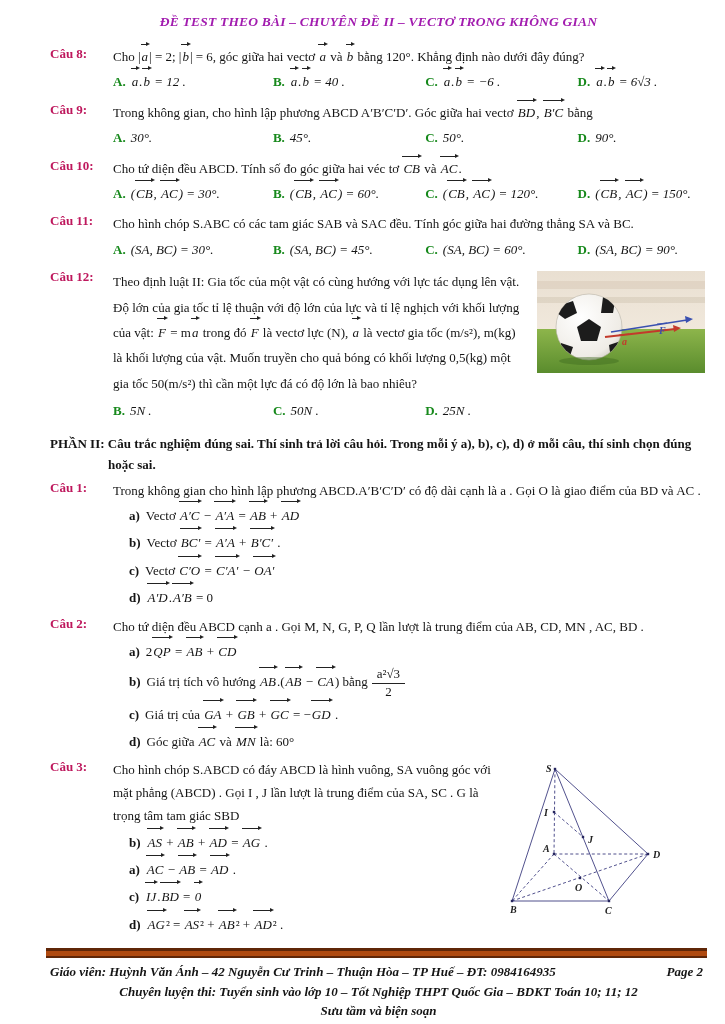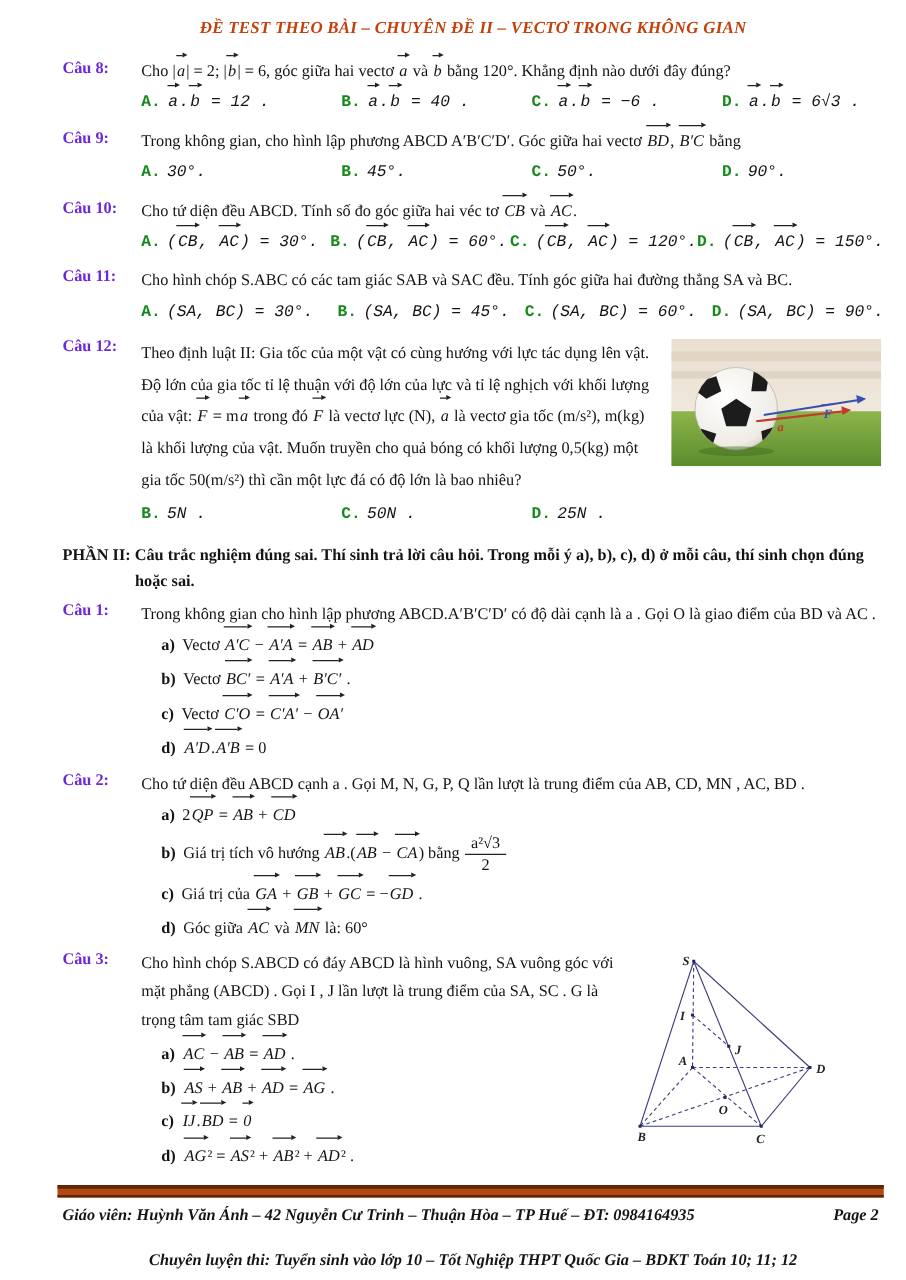--- a/index.html
+++ b/index.html
@@ -1,27 +1,27 @@
 <!DOCTYPE html>
 <html><head>
 <meta charset="utf-8">
 <style>
   html,body{margin:0;padding:0;background:#ffffff;}
   body{width:725px;height:1024px;overflow:hidden;
        font-family:"Liberation Serif",serif;font-size:13px;color:#141414;}
   .page{padding:0 18px 0 50px;position:relative;}
 
-  .doc-header{color:#c2410c;font-weight:bold;font-style:italic;text-align:center;
+  .doc-header{color:#a21caf;font-weight:bold;font-style:italic;text-align:center;
               font-size:13.5px;letter-spacing:.2px;margin:14px 0 16px;}
 
   .q{display:grid;grid-template-columns:57px 1fr;column-gap:6px;margin-bottom:3px;}
-  .q-label{color:#6d28d9;font-weight:bold;white-space:nowrap;}
+  .q-label{color:#be185d;font-weight:bold;white-space:nowrap;}
   .q-text{line-height:1.65;}
 
-  .opts{display:grid;grid-template-columns:1.05fr 1fr 1fr .85fr;margin:3px 0 5px;line-height:1.8;font-family:Liberation Mono, monospace;}
+  .opts{display:grid;grid-template-columns:1.05fr 1fr 1fr .85fr;margin:3px 0 5px;line-height:1.8;}
   .opt{white-space:nowrap;}
   .opt .letter{color:#17891c;font-weight:bold;margin-right:5px;}
   .opt-math{font-style:italic;}
 
   .vec{position:relative;display:inline-block;font-style:italic;padding:0 1px;}
   .vec::before{content:"";position:absolute;left:0;right:3px;top:-2px;border-top:1px solid #222;}
   .vec::after{content:"";position:absolute;right:-1px;top:-4px;width:0;height:0;
               border-left:4px solid #222;border-top:2px solid transparent;border-bottom:2px solid transparent;}
 
   .part2{font-weight:bold;margin:7px 0 5px;padding-left:58px;text-indent:-58px;line-height:1.55;}
@@ -39,21 +39,21 @@
   .opts-q12{clear:right;}
 
   .q3-body{position:relative;}
   .q3-intro{margin-right:202px;line-height:1.75;}
   .fig{position:absolute;top:2px;right:-8px;width:205px;height:170px;}
 
   .bar{height:5px;background:#b04a10;border-top:3px solid #5f2608;border-bottom:2px solid #5f2608;
        margin:9px 0 4px -4px;}
   .footer{font-weight:bold;font-style:italic;line-height:1.5;}
   .f1{display:flex;justify-content:space-between;padding-right:4px;}
-  .f2,.f3{text-align:center;margin-top:16px;}
+  .f2,.f3{text-align:center;}
 </style>
 </head>
 <body>
 
 <div class="page">
 
   <div class="doc-header">ĐỀ TEST THEO BÀI – CHUYÊN ĐỀ II – VECTƠ TRONG KHÔNG GIAN</div>
 
   <div class="q">
     <div class="q-label">Câu 8:</div>
@@ -222,22 +222,22 @@
           <text x="34" y="55">I</text>
           <text x="78" y="82">J</text>
           <text x="33" y="91">A</text>
           <text x="143" y="97">D</text>
           <text x="65" y="130">O</text>
           <text x="0" y="152">B</text>
           <text x="95" y="153">C</text>
         </g>
       </svg>
       <div class="q-text q3-intro">Cho hình chóp S.ABCD có đáy ABCD là hình vuông, SA vuông góc với mặt phẳng (ABCD) . Gọi I , J lần lượt là trung điểm của SA, SC . G là trọng tâm tam giác SBD</div>
+      <div class="item"><span class="k">b)</span><span class="item-math"><span class="vec">AS</span> + <span class="vec">AB</span> + <span class="vec">AD</span> = <span class="vec">AG</span> .</span></div>
       <div class="item"><span class="k">a)</span><span class="item-math"><span class="vec">AC</span> − <span class="vec">AB</span> = <span class="vec">AD</span> .</span></div>
-      <div class="item"><span class="k">b)</span><span class="item-math"><span class="vec">AS</span> + <span class="vec">AB</span> + <span class="vec">AD</span> = <span class="vec">AG</span> .</span></div>
       <div class="item"><span class="k">c)</span><span class="item-math"><span class="vec">IJ</span>.<span class="vec">BD</span> = <span class="vec">0</span></span></div>
       <div class="item"><span class="k">d)</span><span class="item-math"><span class="vec">AG</span>² = <span class="vec">AS</span>² + <span class="vec">AB</span>² + <span class="vec">AD</span>² .</span></div>
     </div>
   </div>
 
   <div class="bar"></div>
 
   <div class="footer">
     <div class="f1">
       <span>Giáo viên: Huỳnh Văn Ánh – 42 Nguyễn Cư Trinh – Thuận Hòa – TP Huế – ĐT: 0984164935</span>

